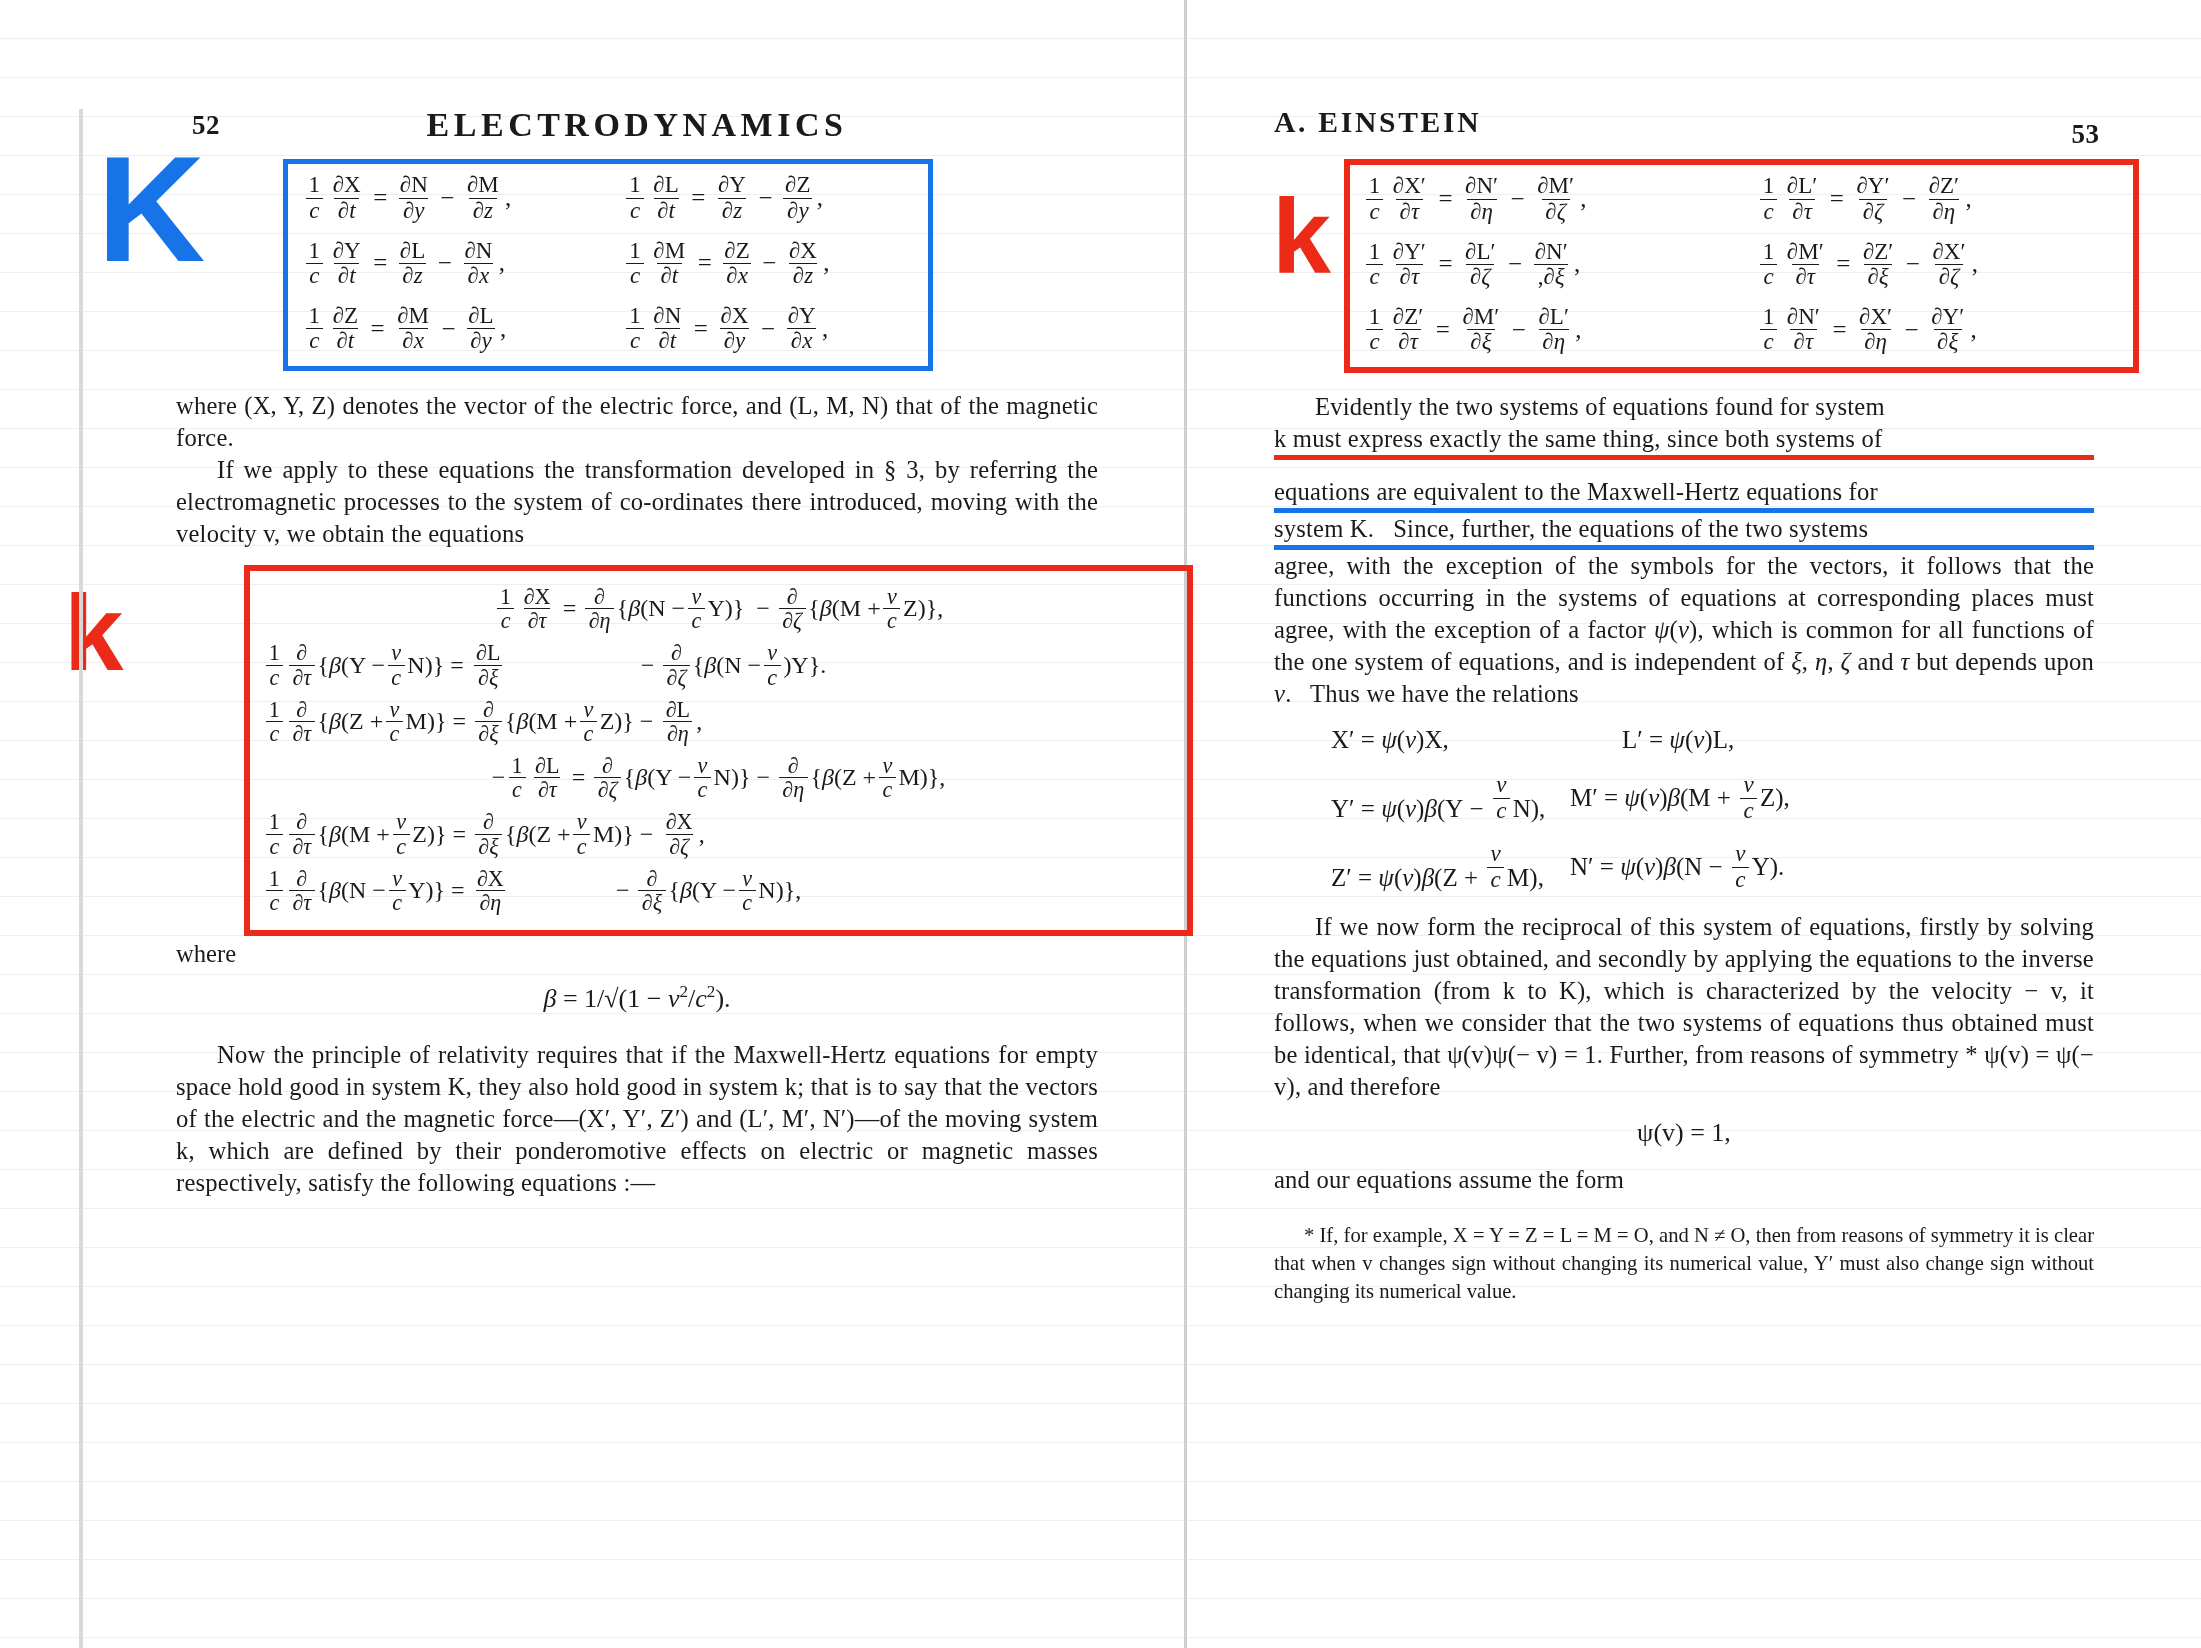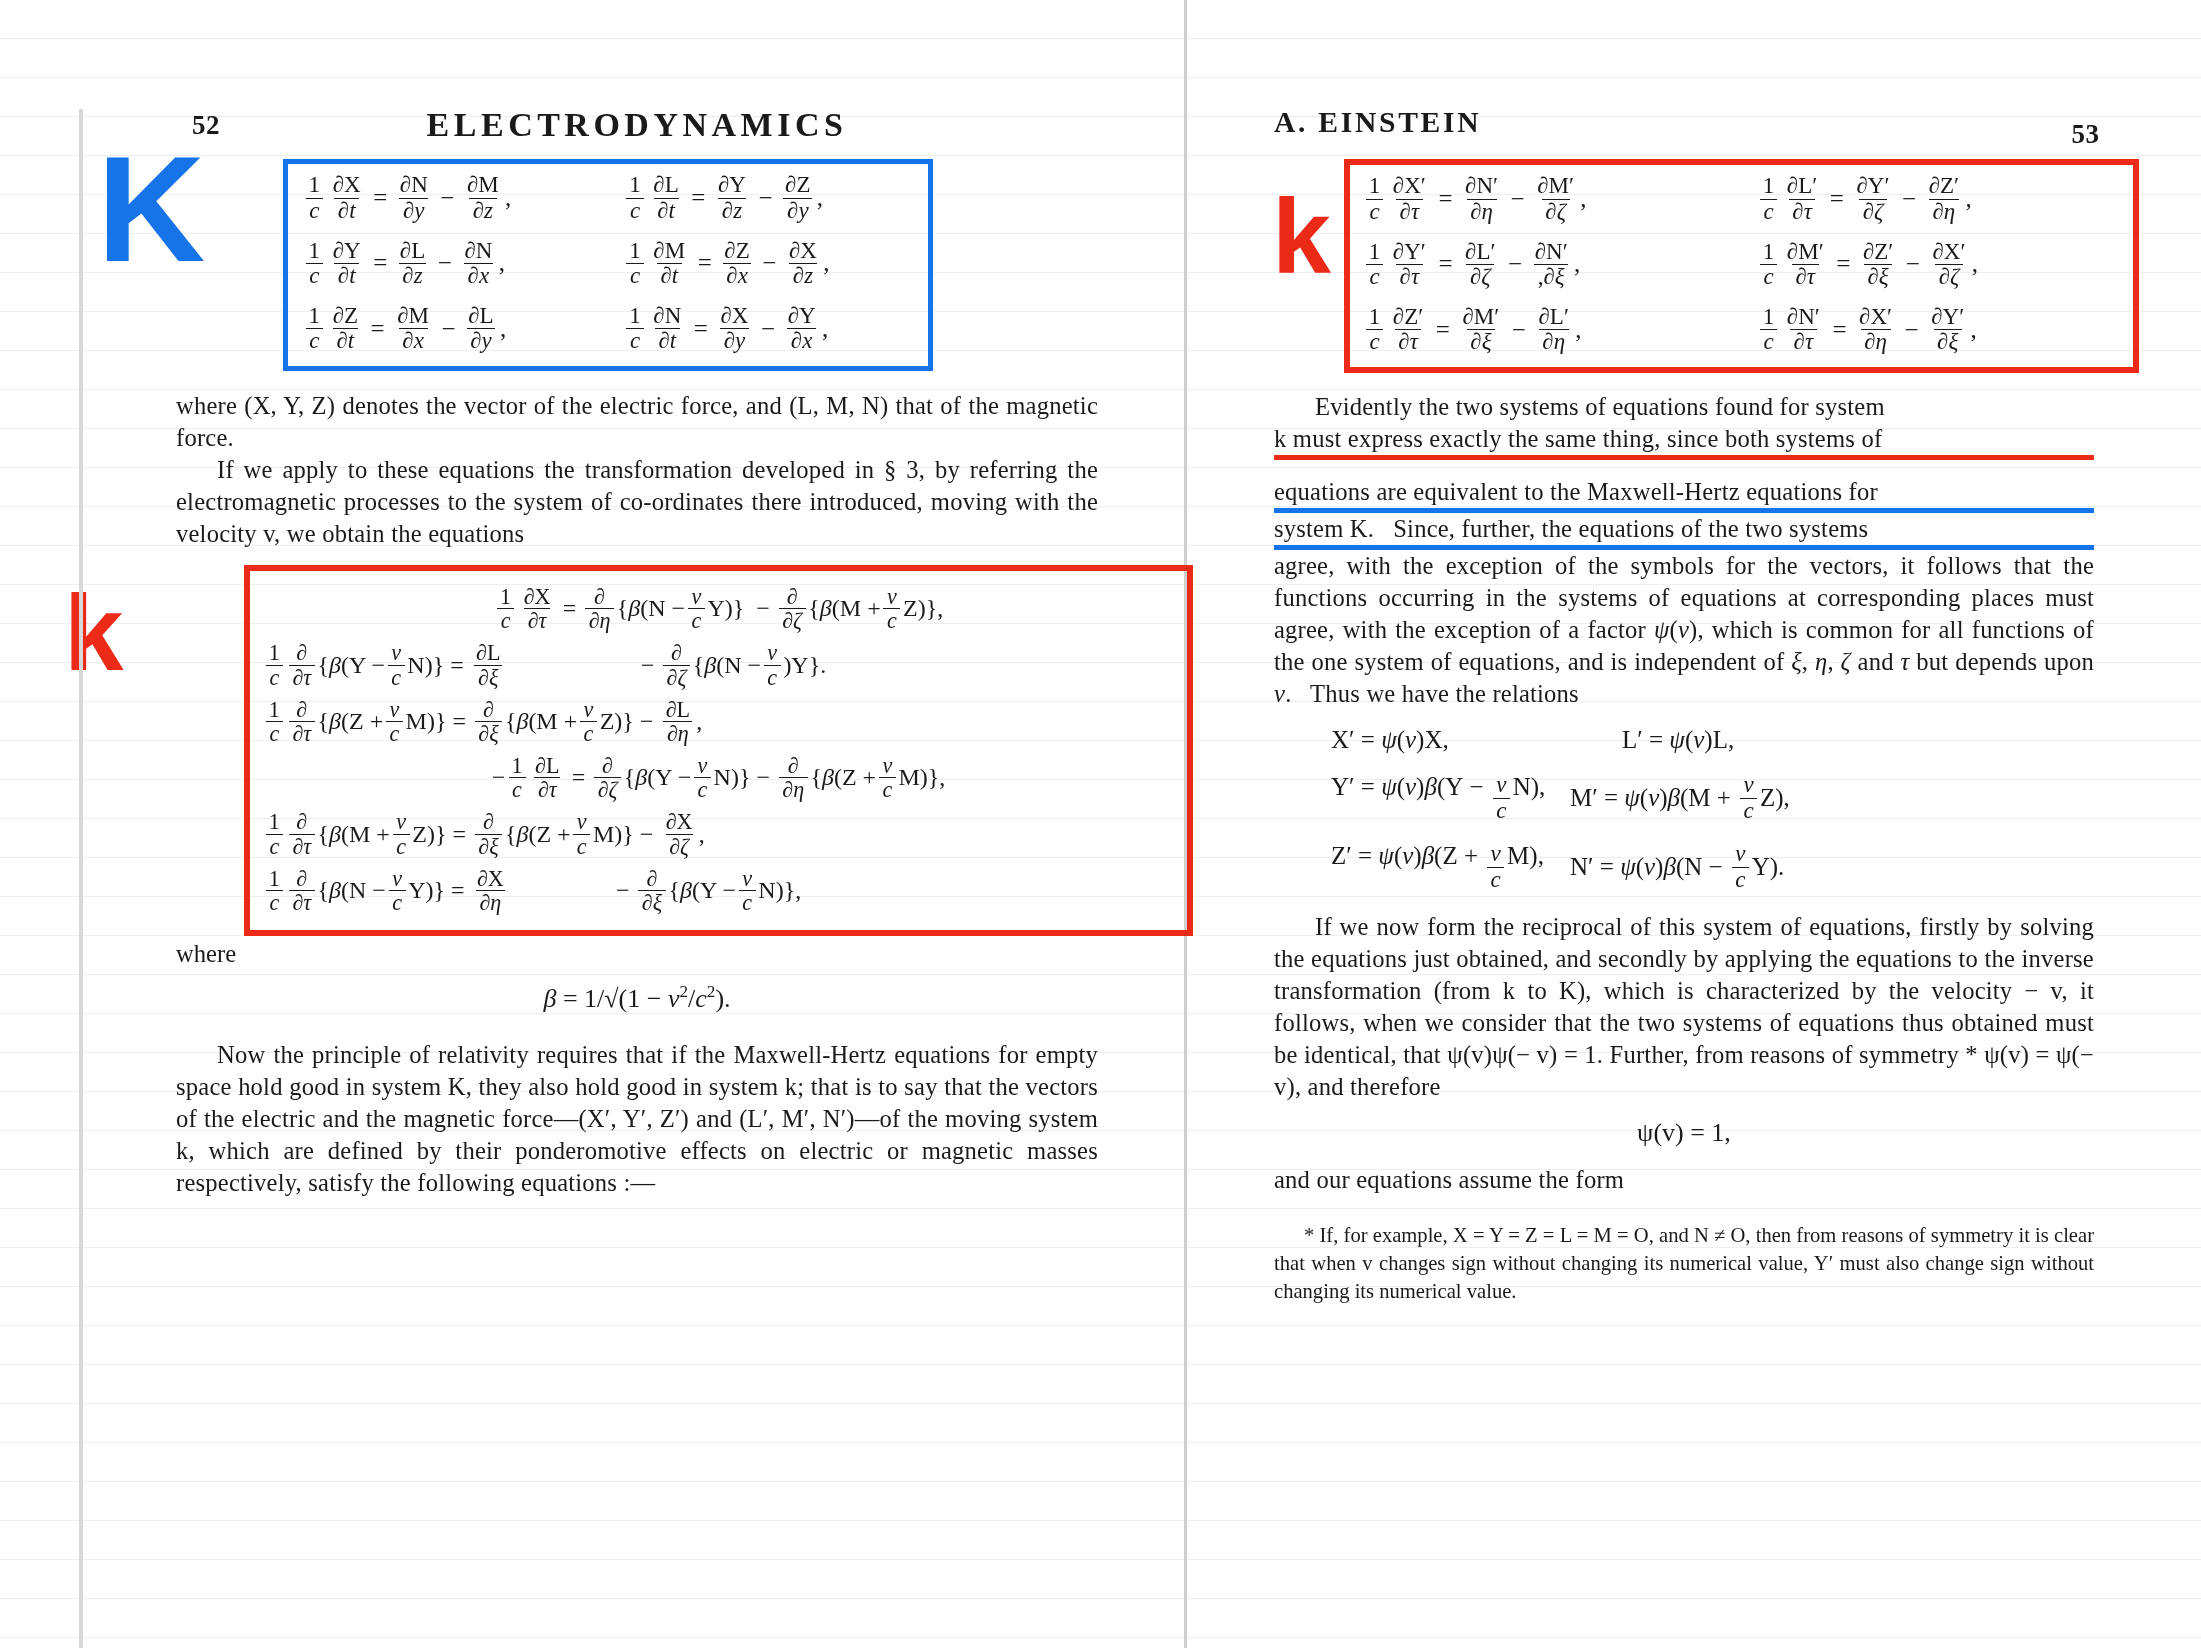--- a/index.html
+++ b/index.html
@@ -197,21 +197,21 @@
 
   .relations {
     font-size: 25px;
     margin-top: 16px;
   }
   .relrow {
     display: flex;
     align-items: center;
     margin-bottom: 19.7px;
   }
-  .relrow .c1 { width: 296px; display: flex; align-items: flex-start; }
+  .relrow .c1 { width: 296px; display: flex; align-items: flex-end; }
   .relrow .c2 { display: flex; align-items: center; }
 
   .footnote {
     font-size: 20.6px;
     line-height: 28px;
     text-align: justify;
     margin-top: 25px;
   }
   .fn-indent { text-indent: 30px; }
 

